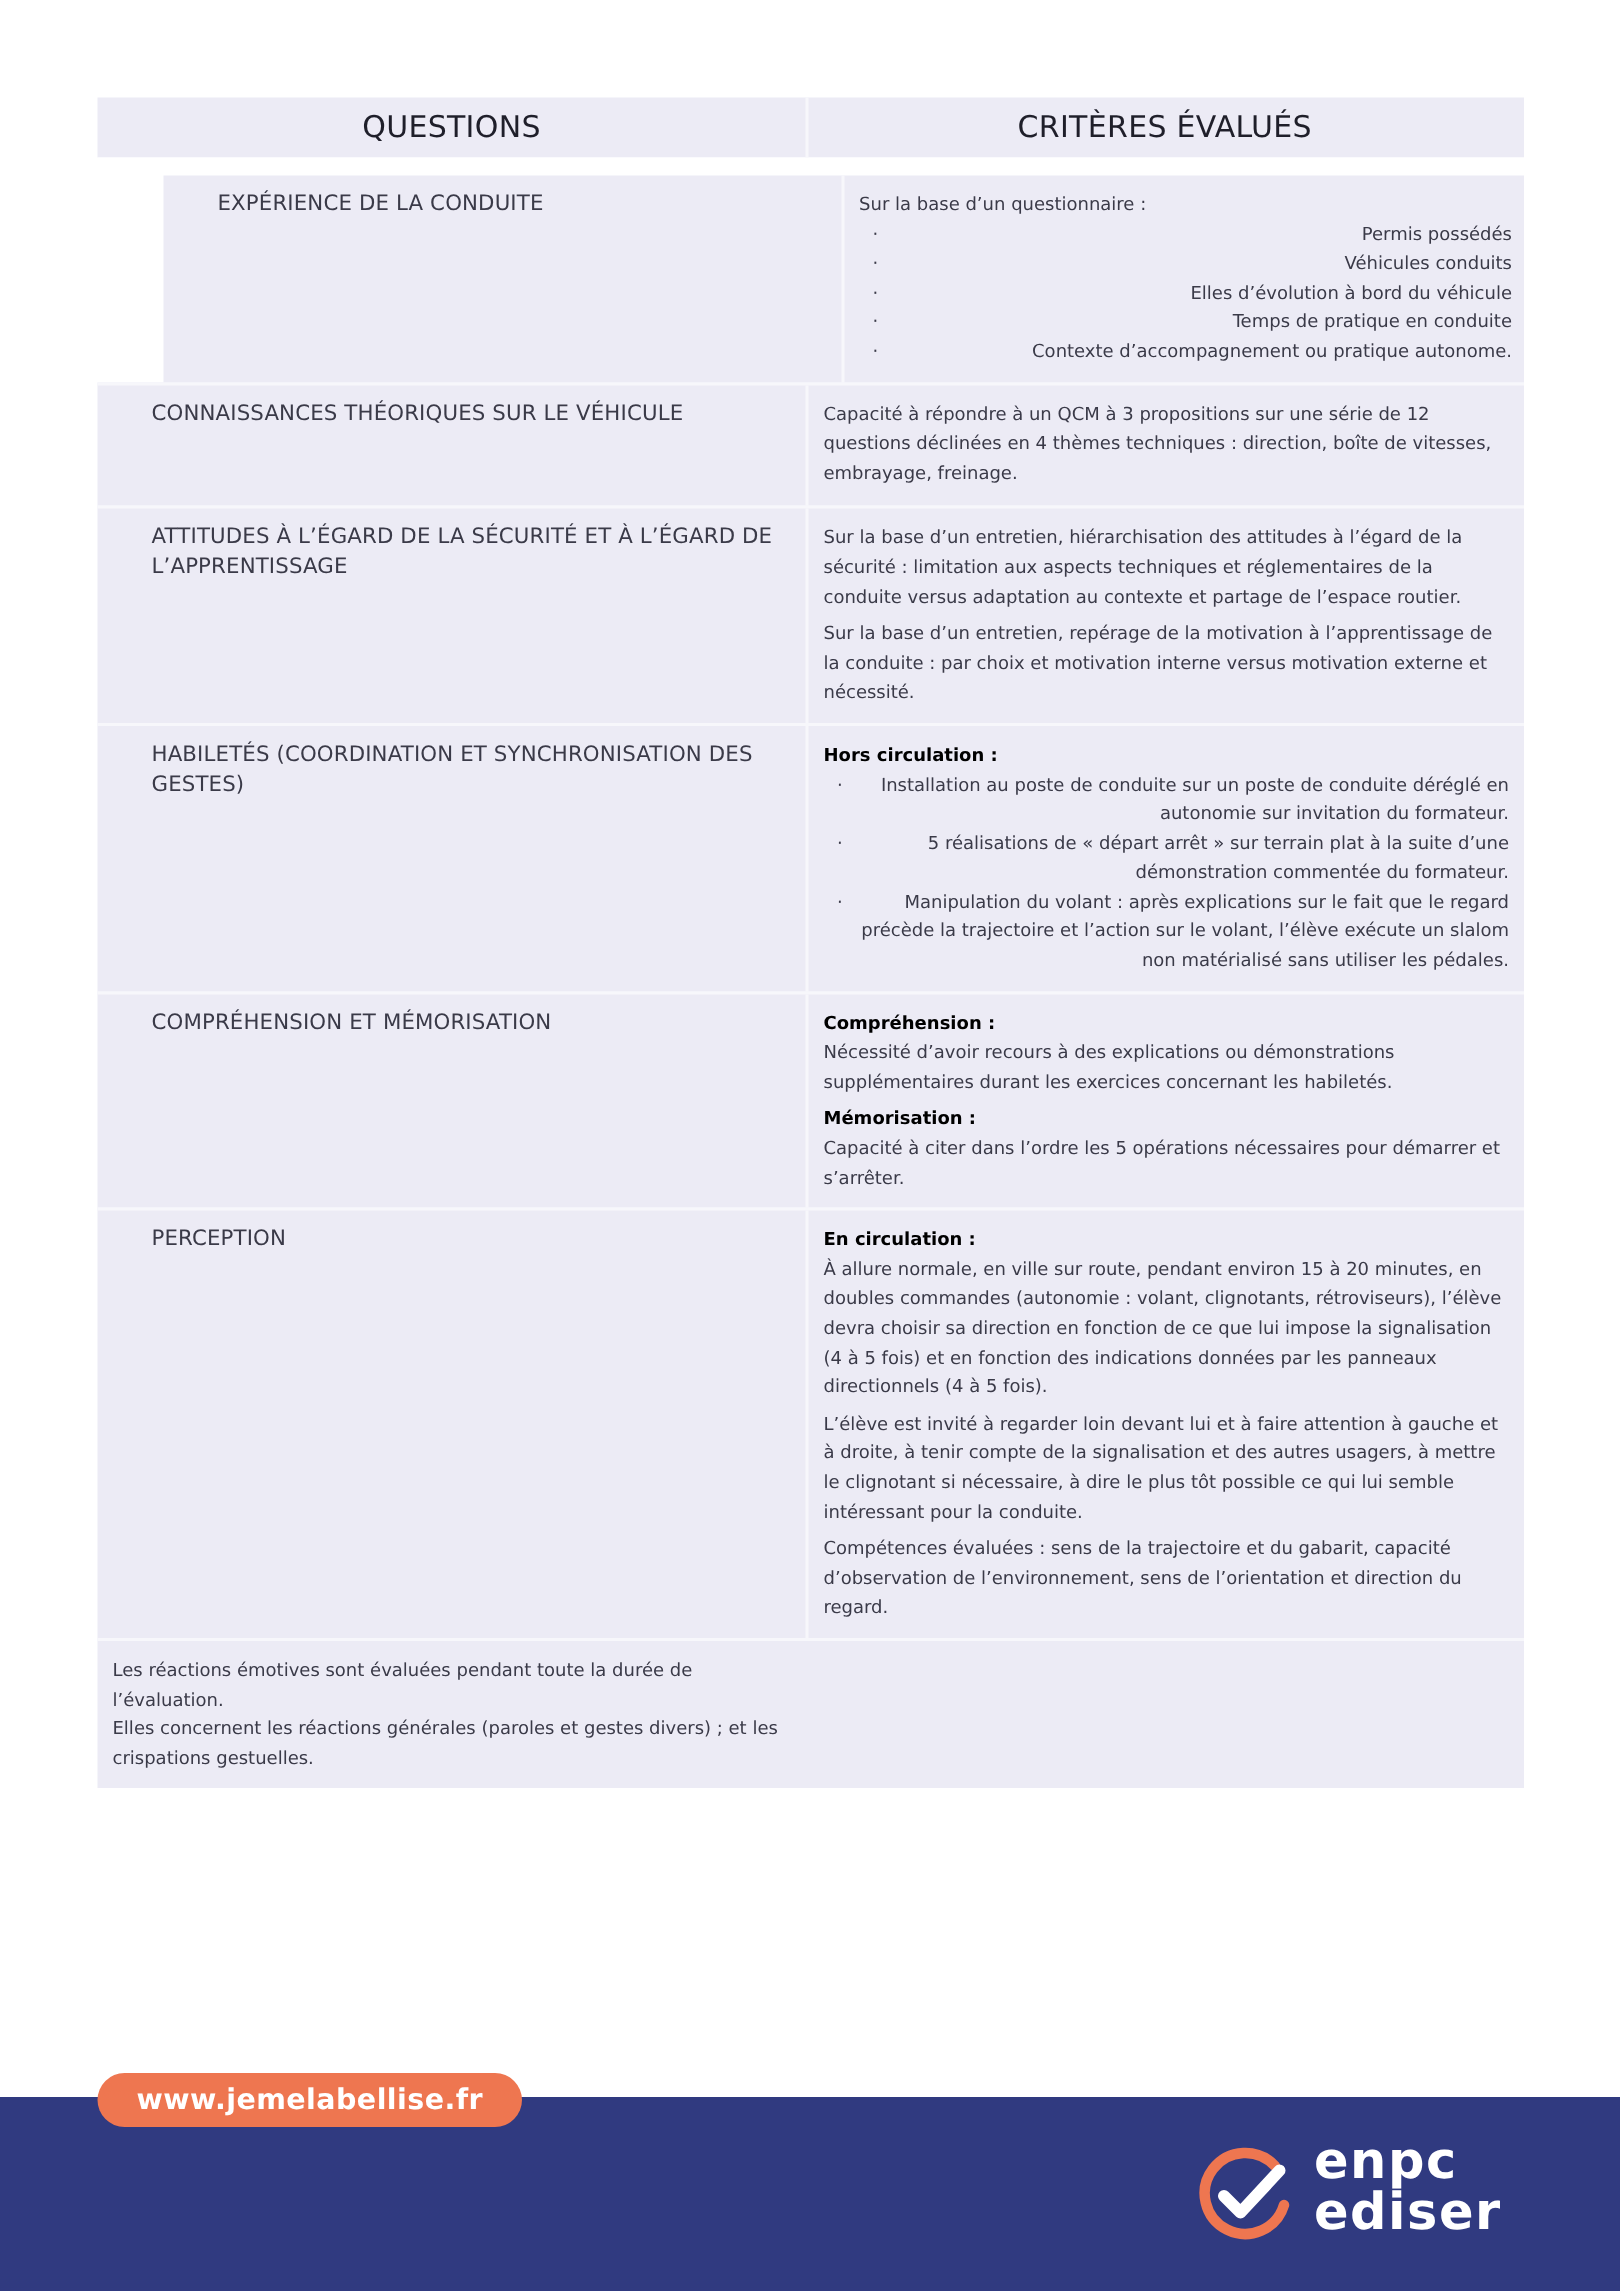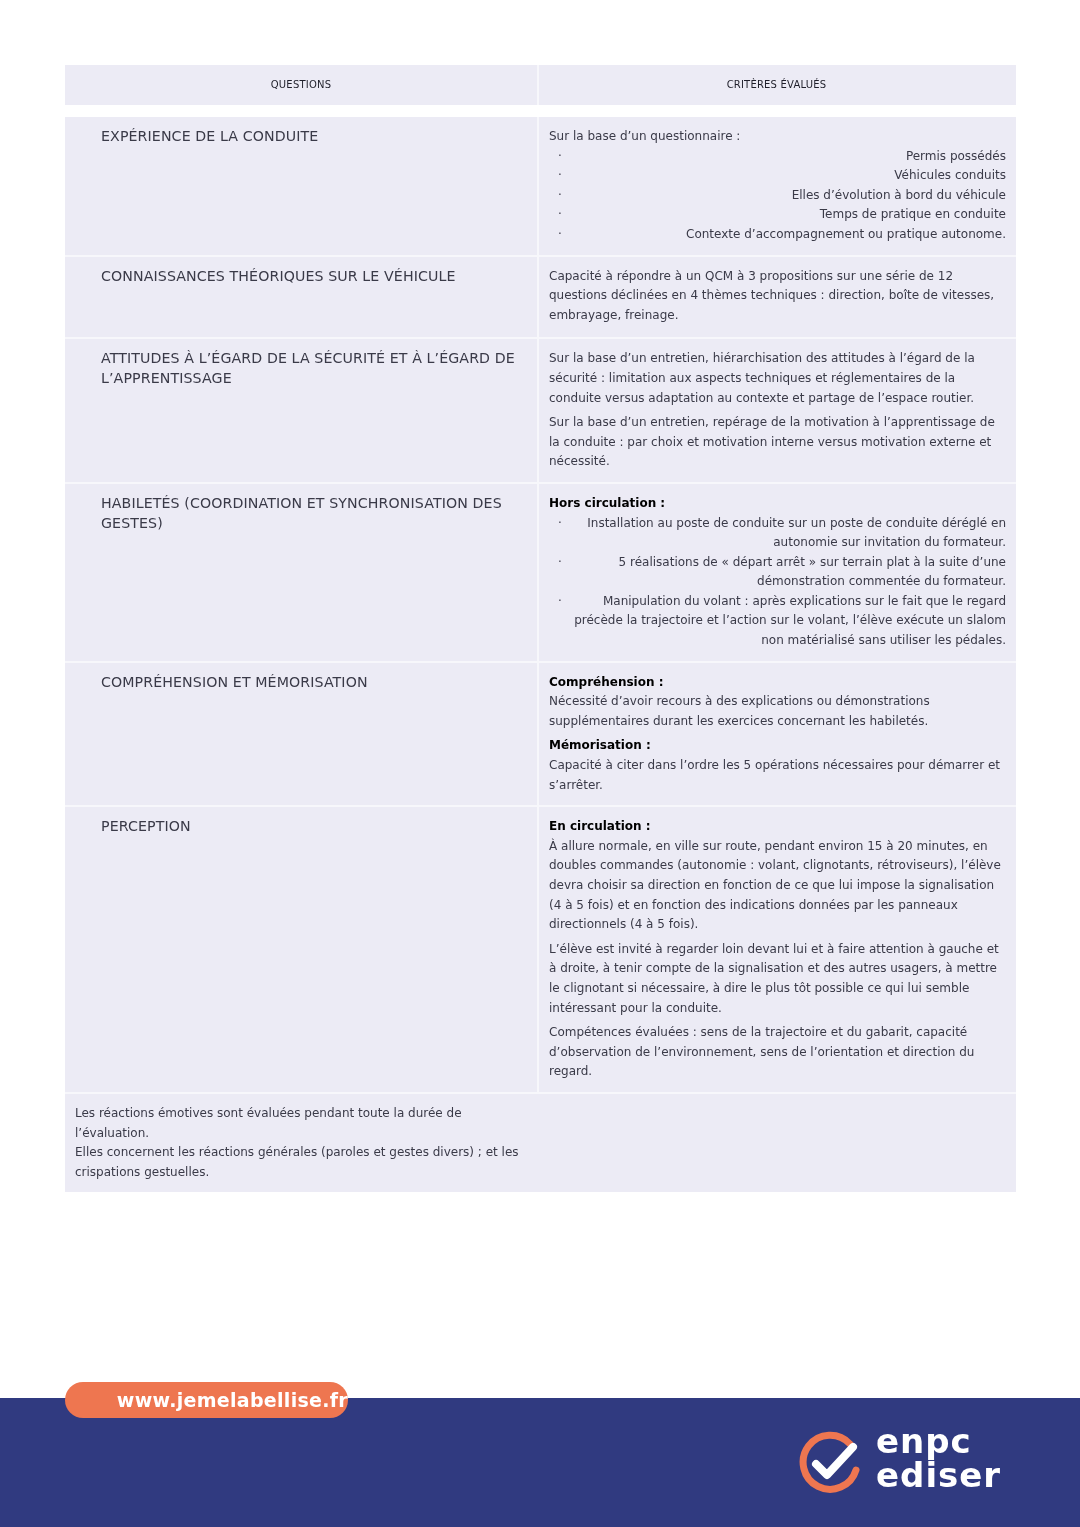--- a/index.html
+++ b/index.html
@@ -7,46 +7,46 @@
          font-family:"DejaVu Sans", sans-serif; color:#3a3a48; }
   .table { position:absolute; left:65px; top:65px; width:951px; }
   .row { display:flex; background:#ecebf5; border-top:2px solid #f7f7fb; }
   .row.header { height:40px; border-top:none; }
   .gap { height:12px; background:#fff; }
   .cell-q { width:474px; box-sizing:border-box; padding:10px 10px 10px 36px; border-right:2px solid #f7f7fb;
             font-size:14.2px; line-height:19.6px; letter-spacing:0.1px; color:#3a3a48; }
   .cell-c { width:475px; box-sizing:border-box; padding:10px 8px 10px 10px;
             font-size:12px; line-height:19.6px; color:#3a3a48; }
   .header .cell-q, .header .cell-c { display:flex; align-items:center; justify-content:center;
-            padding:0; font-size:10px; color:#1f1f2a; letter-spacing:0.2px; }
+            padding:0; font-size:20px; color:#1f1f2a; letter-spacing:0.2px; }
   .para { margin:0 0 5px 0; }
   .para:last-child { margin-bottom:0; }
   .bold { font-weight:bold; color:#000000; display:block; }
   ul.bullets { list-style:none; margin:0; padding:0; }
   ul.bullets li { position:relative; padding-left:21px;text-align:right; }
   ul.bullets li::before { content:"·"; position:absolute; left:9px; top:0; }
   .footer { position:absolute; left:0; top:1398px; width:1080px; height:129px; background:#303a80; }
   .url-pill { position:absolute; left:65px; top:1382px; width:283px; height:36px; border-radius:18px;
               background:#ee7650; color:#fff; font-size:19px; font-weight:bold; line-height:36px;
-              text-align:right; letter-spacing:0.3px; }
+              text-align:center; letter-spacing:0.3px; }
   .logo { position:absolute; left:798px; top:1428px; width:230px; height:72px; }
   .logo-text { position:absolute; left:78px; top:-4px; color:#fff; font-weight:bold; font-size:34px;
                line-height:34px; letter-spacing:1px; }
 </style>
 </head>
 <body>
 
 <div class="table">
   <div class="row header">
     <div class="cell-q">QUESTIONS</div>
     <div class="cell-c">CRITÈRES ÉVALUÉS</div>
   </div>
   <div class="gap"></div>
 
-  <div class="row" style="border-top:none;">
+  <div class="row" style="border-top:none;margin-left:44px;">
     <div class="cell-q">EXPÉRIENCE DE LA CONDUITE</div>
     <div class="cell-c">
       <div>Sur la base d’un questionnaire :</div>
       <ul class="bullets">
         <li>Permis possédés</li>
         <li>Véhicules conduits</li>
         <li>Elles d’évolution à bord du véhicule</li>
         <li>Temps de pratique en conduite</li>
         <li>Contexte d’accompagnement ou pratique autonome.</li>
       </ul>

